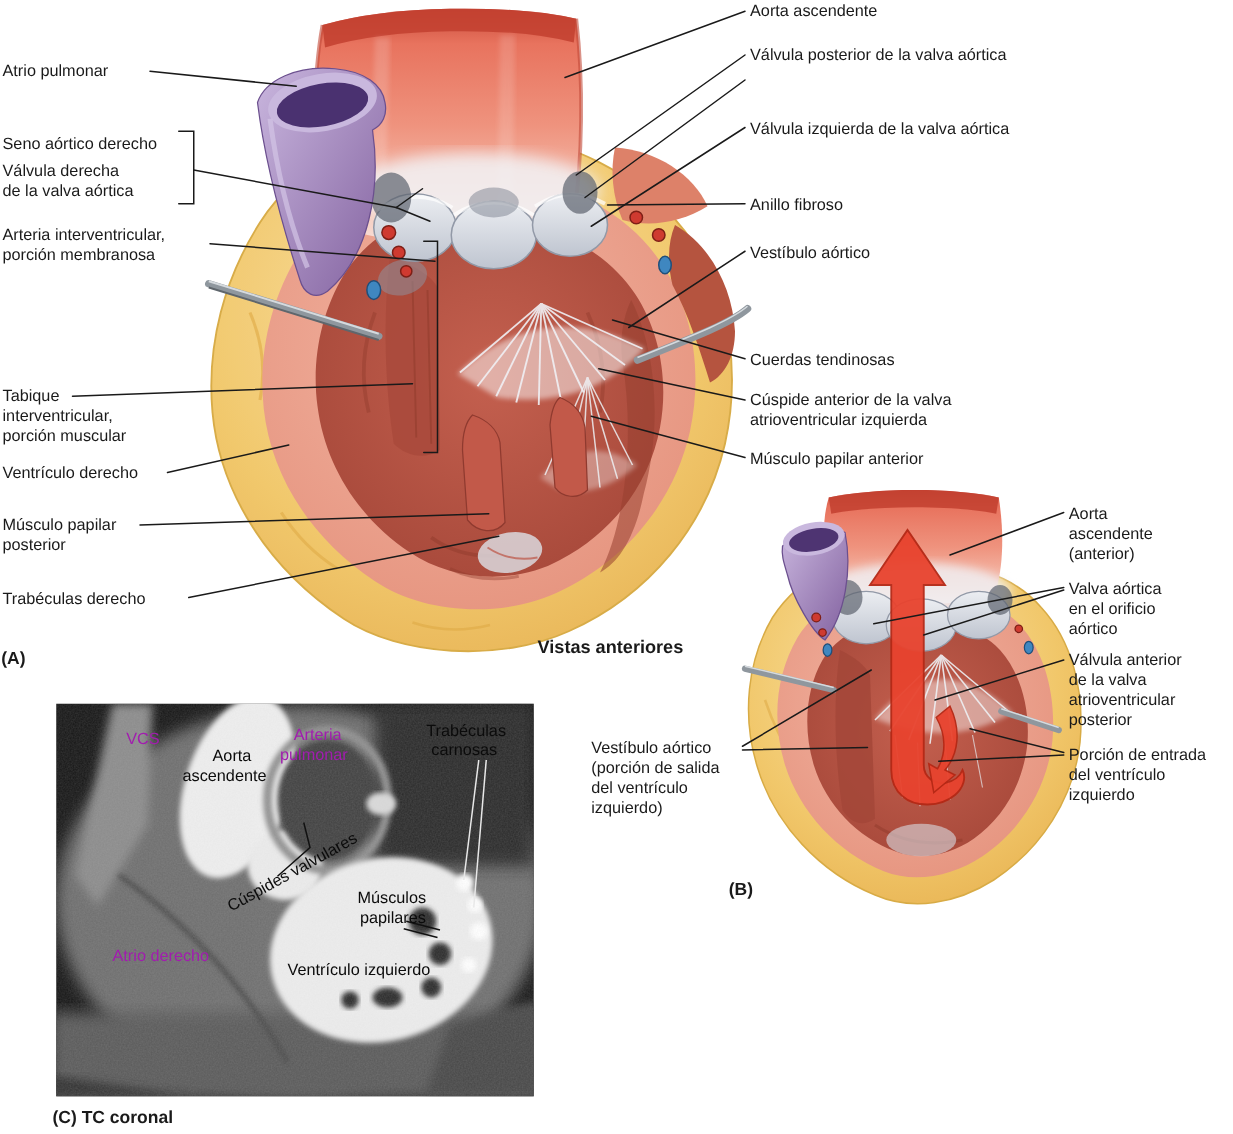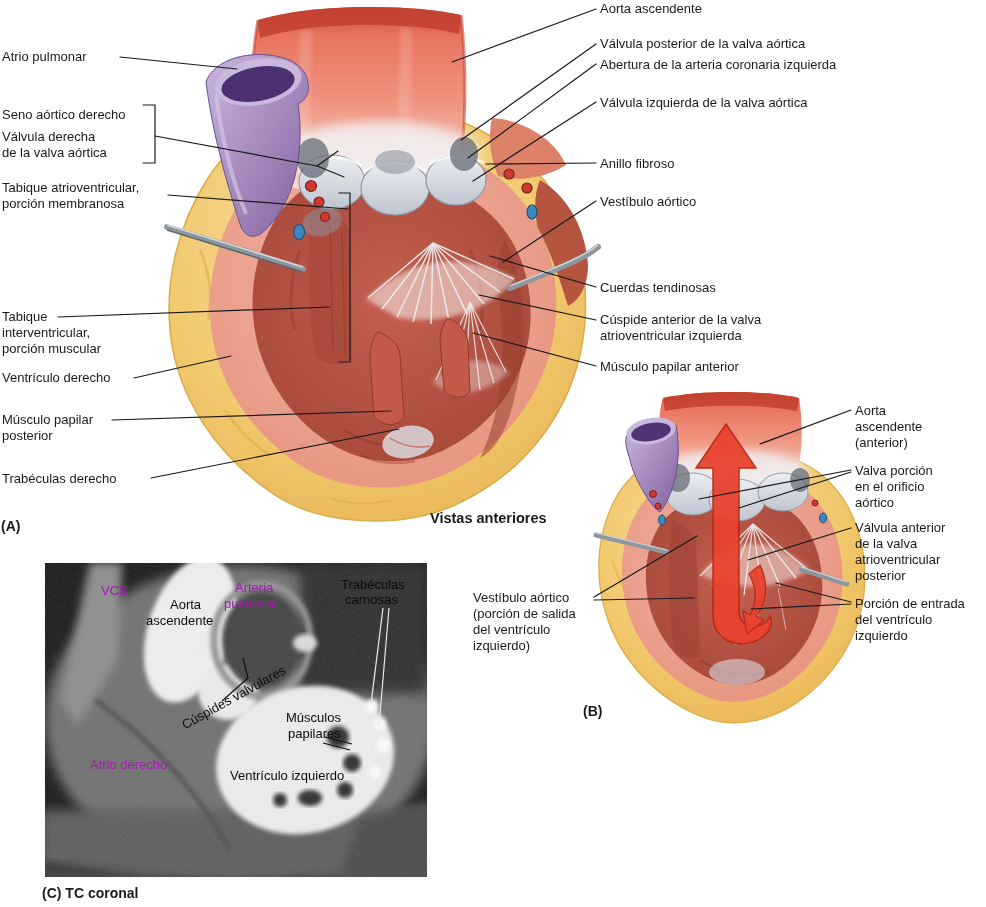--- a/index.html
+++ b/index.html
@@ -303,48 +303,47 @@
     <line x1="851" y1="604" x2="751" y2="609"></line>
     <line x1="594" y1="597" x2="697" y2="536"></line>
     <line x1="594" y1="600" x2="694" y2="598"></line>
   </g>
 </svg>
 
 <div class="lbl" style="left:2px;top:49px">Atrio pulmonar</div>
 <div class="lbl" style="left:2px;top:107px">Seno aórtico derecho</div>
 <div class="lbl" style="left:2px;top:129px">Válvula derecha</div>
 <div class="lbl" style="left:2px;top:145px">de la valva aórtica</div>
-<div class="lbl" style="left:2px;top:180px">Tabique atrioventricular,</div>
+<div class="lbl" style="left:2px;top:180px">Arteria interventricular,</div>
 <div class="lbl" style="left:2px;top:196px">porción membranosa</div>
 <div class="lbl" style="left:2px;top:309px">Tabique</div>
 <div class="lbl" style="left:2px;top:325px">interventricular,</div>
 <div class="lbl" style="left:2px;top:341px">porción muscular</div>
 <div class="lbl" style="left:2px;top:370px">Ventrículo derecho</div>
 <div class="lbl" style="left:2px;top:412px">Músculo papilar</div>
 <div class="lbl" style="left:2px;top:428px">posterior</div>
 <div class="lbl" style="left:2px;top:471px">Trabéculas derecho</div>
 
 <div class="lbl" style="left:600px;top:1px">Aorta ascendente</div>
 <div class="lbl" style="left:600px;top:36px">Válvula posterior de la valva aórtica</div>
-<div class="lbl" style="left:600px;top:57px">Abertura de la arteria coronaria izquierda</div>
 <div class="lbl" style="left:600px;top:95px">Válvula izquierda de la valva aórtica</div>
 <div class="lbl" style="left:600px;top:156px">Anillo fibroso</div>
 <div class="lbl" style="left:600px;top:194px">Vestíbulo aórtico</div>
 <div class="lbl" style="left:600px;top:280px">Cuerdas tendinosas</div>
 <div class="lbl" style="left:600px;top:312px">Cúspide anterior de la valva</div>
 <div class="lbl" style="left:600px;top:328px">atrioventricular izquierda</div>
 <div class="lbl" style="left:600px;top:359px">Músculo papilar anterior</div>
 
 <div class="lbl tag" style="left:1px;top:518px">(A)</div>
 <div class="lbl cap" style="left:430px;top:510px">Vistas anteriores</div>
 
 <div class="lbl" style="left:855px;top:403px">Aorta</div>
 <div class="lbl" style="left:855px;top:419px">ascendente</div>
 <div class="lbl" style="left:855px;top:435px">(anterior)</div>
-<div class="lbl" style="left:855px;top:463px">Valva porción</div>
+<div class="lbl" style="left:855px;top:463px">Valva aórtica</div>
 <div class="lbl" style="left:855px;top:479px">en el orificio</div>
 <div class="lbl" style="left:855px;top:495px">aórtico</div>
 <div class="lbl" style="left:855px;top:520px">Válvula anterior</div>
 <div class="lbl" style="left:855px;top:536px">de la valva</div>
 <div class="lbl" style="left:855px;top:552px">atrioventricular</div>
 <div class="lbl" style="left:855px;top:568px">posterior</div>
 <div class="lbl" style="left:855px;top:596px">Porción de entrada</div>
 <div class="lbl" style="left:855px;top:612px">del ventrículo</div>
 <div class="lbl" style="left:855px;top:628px">izquierdo</div>
 

